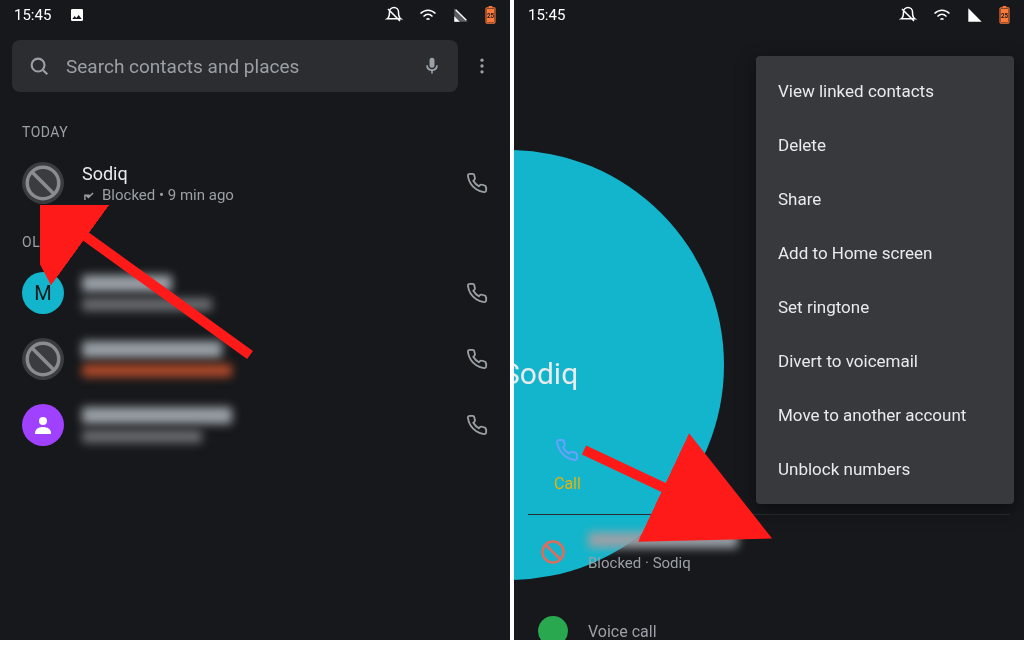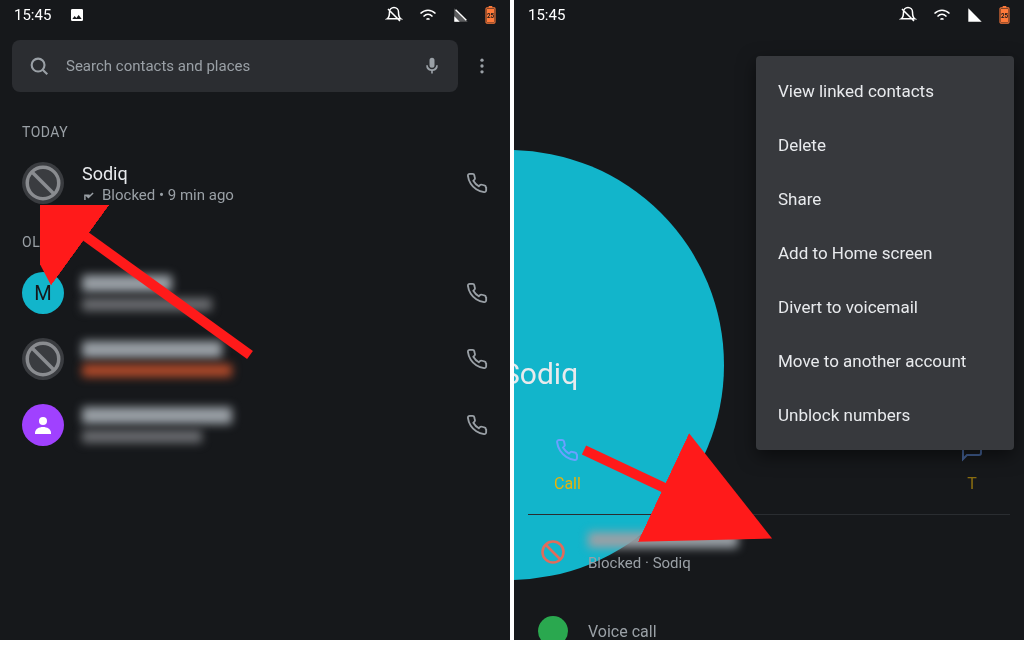--- a/index.html
+++ b/index.html
@@ -44,21 +44,21 @@
   .searchbar {
     flex: 1;
     height: 52px;
     background: #2b2d31;
     border-radius: 8px;
     display: flex;
     align-items: center;
     padding: 0 16px;
     gap: 16px;
     color: #9aa0a6;
-    font-size: 15px;
+    font-size: 19px;
   }
   .search-icon, .mic-icon { display: inline-flex; }
   .more-btn {
     width: 32px; height: 48px;
     display: flex; align-items: center; justify-content: center;
     color: #9aa0a6;
   }
 
   
   .section-header {
@@ -408,20 +408,21 @@
   <div class="voice-row">
     <div class="voice-dot"></div>
     <span>Voice call</span>
   </div>
 
   <div class="menu">
     <div class="menu-item">View linked contacts</div>
     <div class="menu-item">Delete</div>
     <div class="menu-item">Share</div>
     <div class="menu-item">Add to Home screen</div>
+    <div class="menu-item">Set ringtone</div>
     <div class="menu-item">Divert to voicemail</div>
     <div class="menu-item">Move to another account</div>
     <div class="menu-item">Unblock numbers</div>
   </div>
 
   <svg class="arrow-annotation" style="left:60px;top:430px" width="220" height="130">
     <defs>
         <marker id="ah2" markerWidth="12" markerHeight="12" refX="10" refY="6" orient="auto">
           <path d="M0 0 L12 6 L0 12 z" fill="#ff1a1a"></path>
         </marker>

